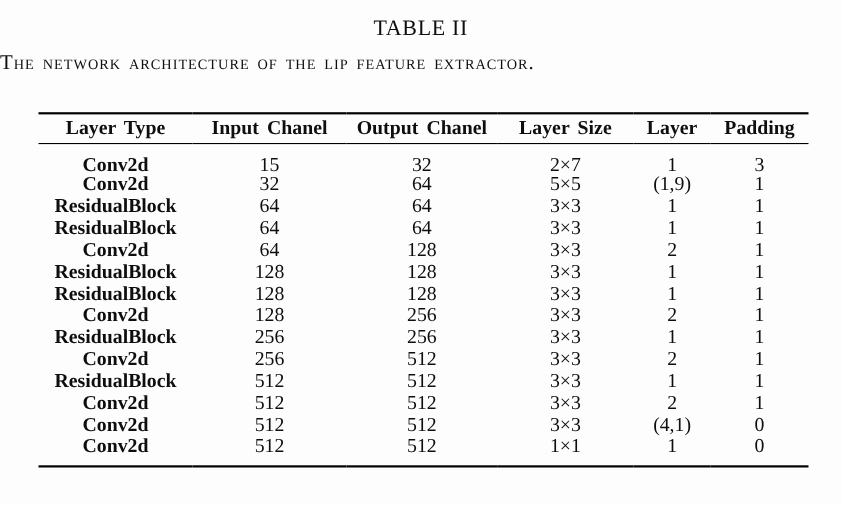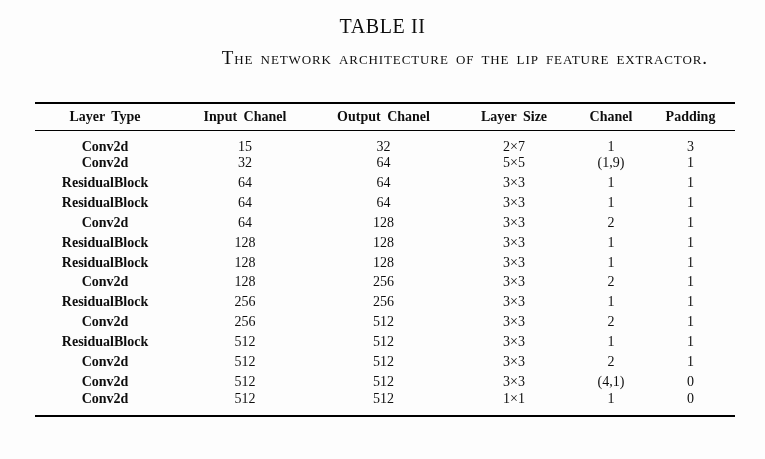--- a/index.html
+++ b/index.html
@@ -20,35 +20,35 @@
   .page{ position:absolute; inset:0;text-decoration:underline; }
 
   .table-title{
     position:absolute; top:16px; left:0; width:765px;
     text-align:center;
     font-size:20px; line-height:1.05;
     letter-spacing:0.6px;
   }
   .table-caption{
     position:absolute; top:48px; left:0; width:708px;
-    text-align:right;
+    text-align:left;
     font-size:19px; line-height:1.1;
     font-variant:small-caps;
     letter-spacing:0.9px;
     word-spacing:1.5px;
   }
 
   table.arch-table{
     position:absolute; left:35px; top:102px;
     width:700px;
     border-collapse:collapse;
     table-layout:fixed;
     border-top:2.5px solid var(--rule);
     border-bottom:2.5px solid var(--rule);
-    font-size:14px;
+    font-size:18px;
   }
   table.arch-table thead tr{
     border-bottom:1.5px solid var(--rule);
   }
   table.arch-table th{
     height:27px;
     font-weight:bold;
     text-align:center;
     vertical-align:middle;
     padding:0;
@@ -83,21 +83,21 @@
         <col style="width: 124px;">
         <col style="width: 70px;">
         <col style="width: 89px;">
       </colgroup>
     <thead>
       <tr id="head-row">
           <th>Layer Type</th>
           <th>Input Chanel</th>
           <th>Output Chanel</th>
           <th>Layer Size</th>
-          <th>Chanel</th>
+          <th>Layer</th>
           <th>Padding</th>
         </tr>
     </thead>
     <tbody id="body-rows">
         <tr>
           <td class="layer">Conv2d</td>
           <td>15</td>
           <td>32</td>
           <td>2×7</td>
           <td>1</td>

